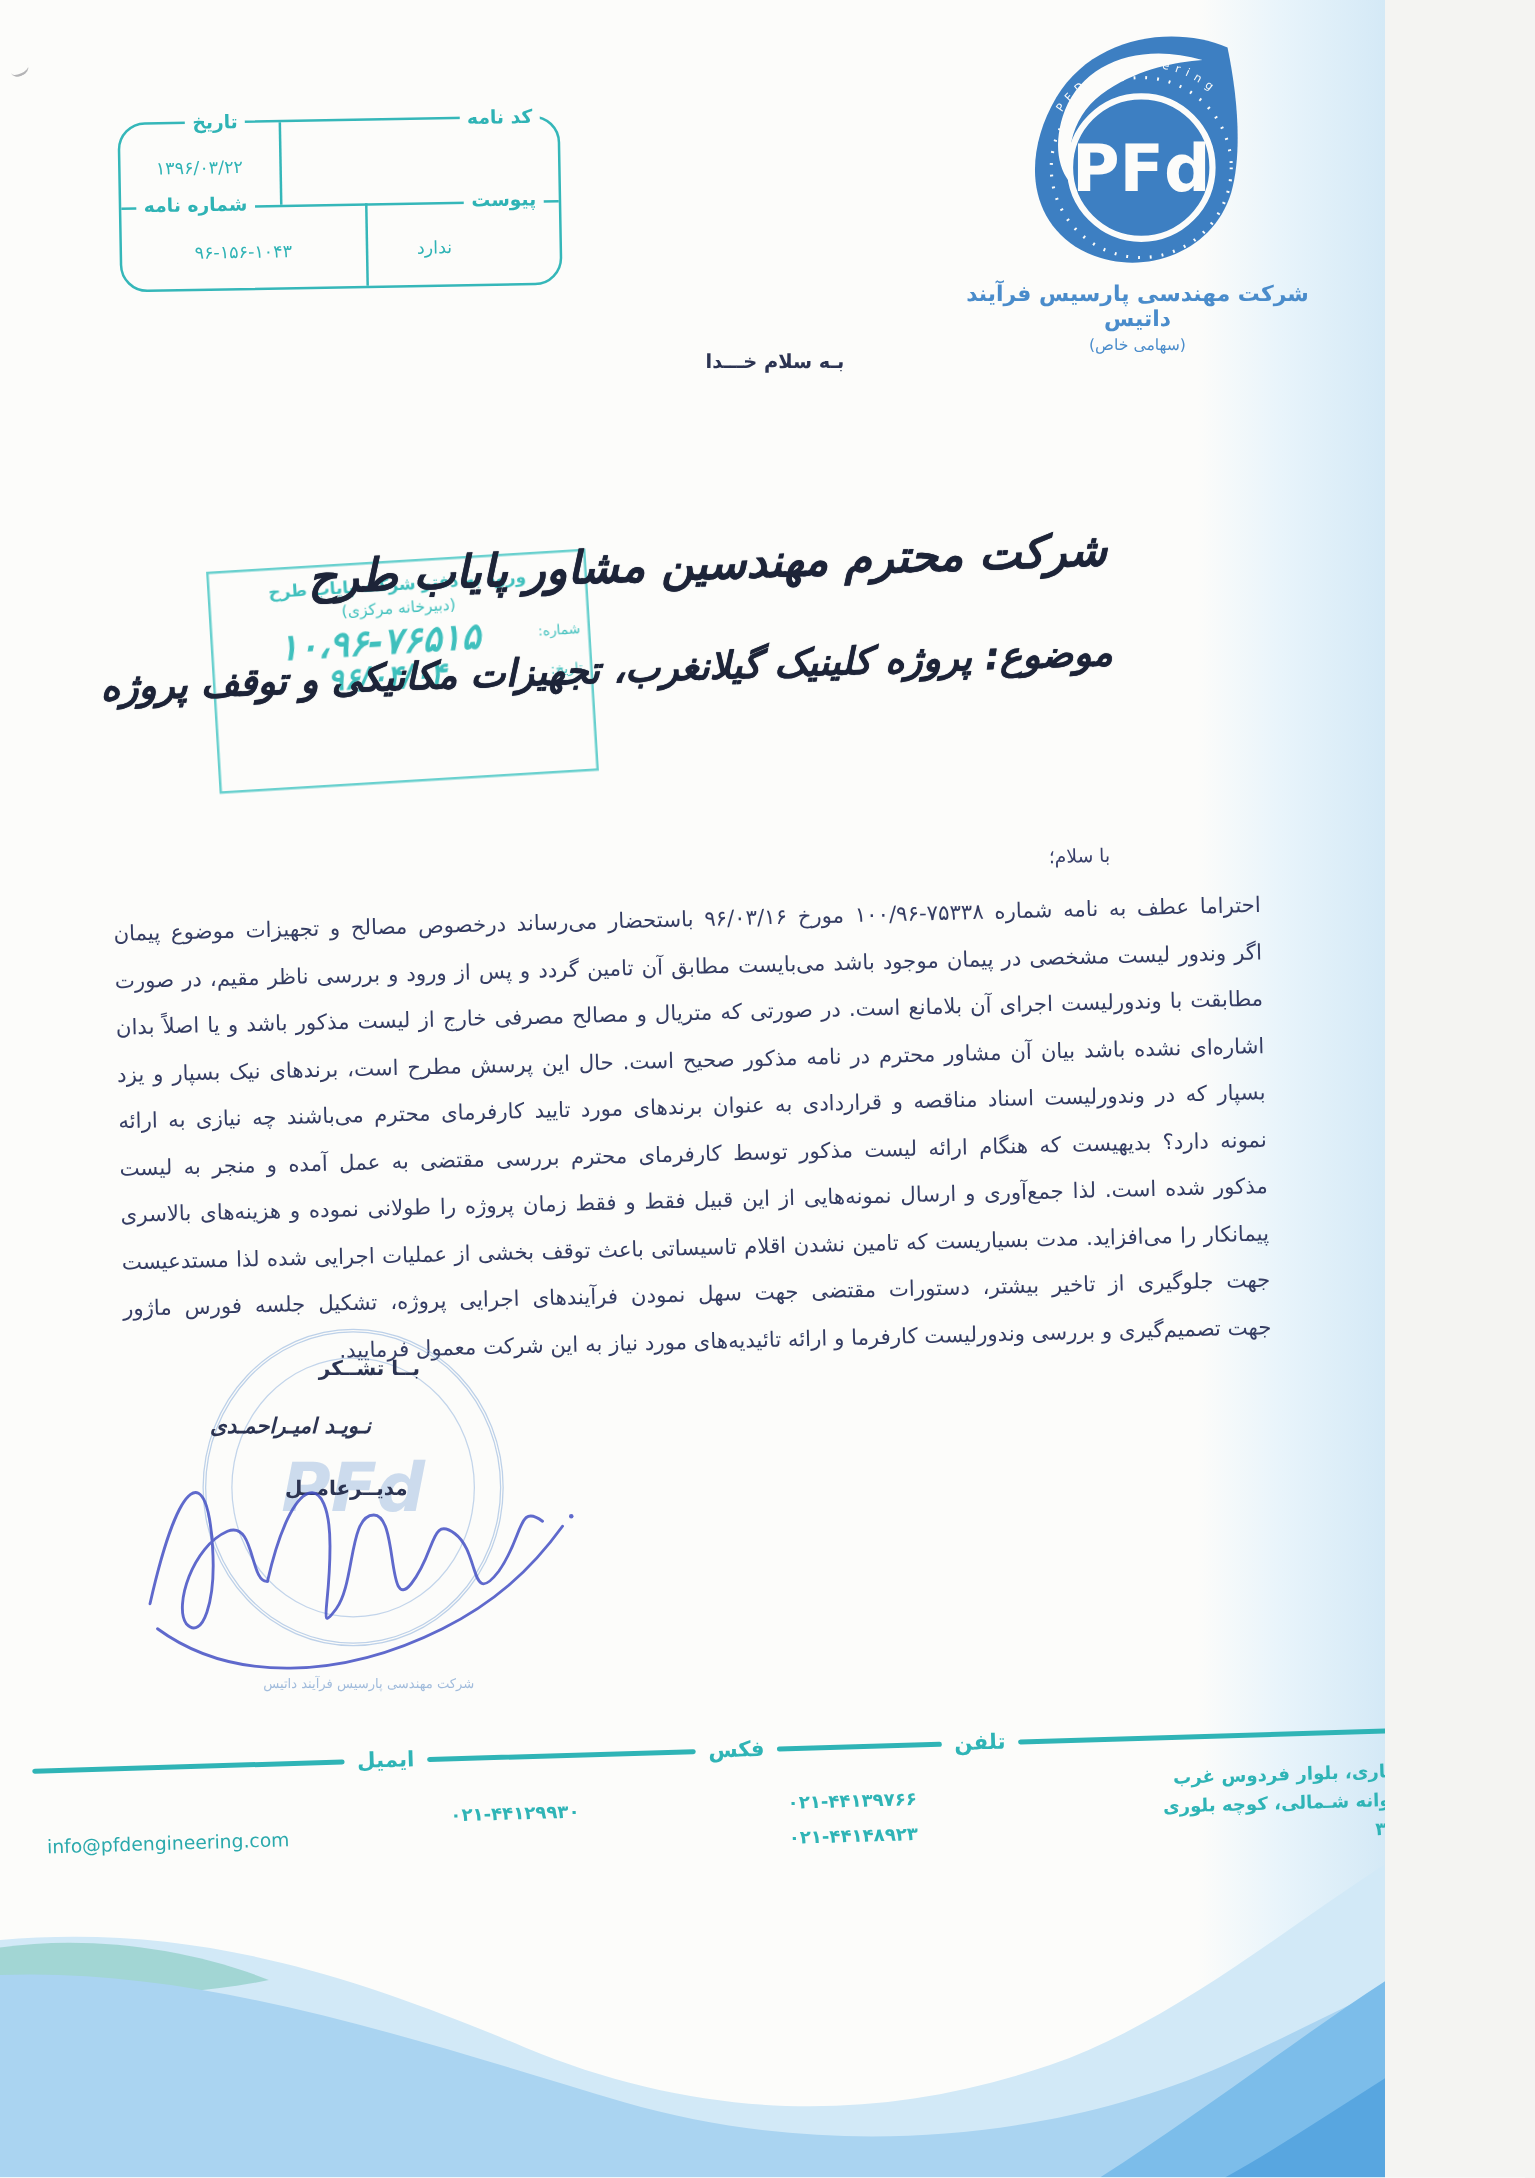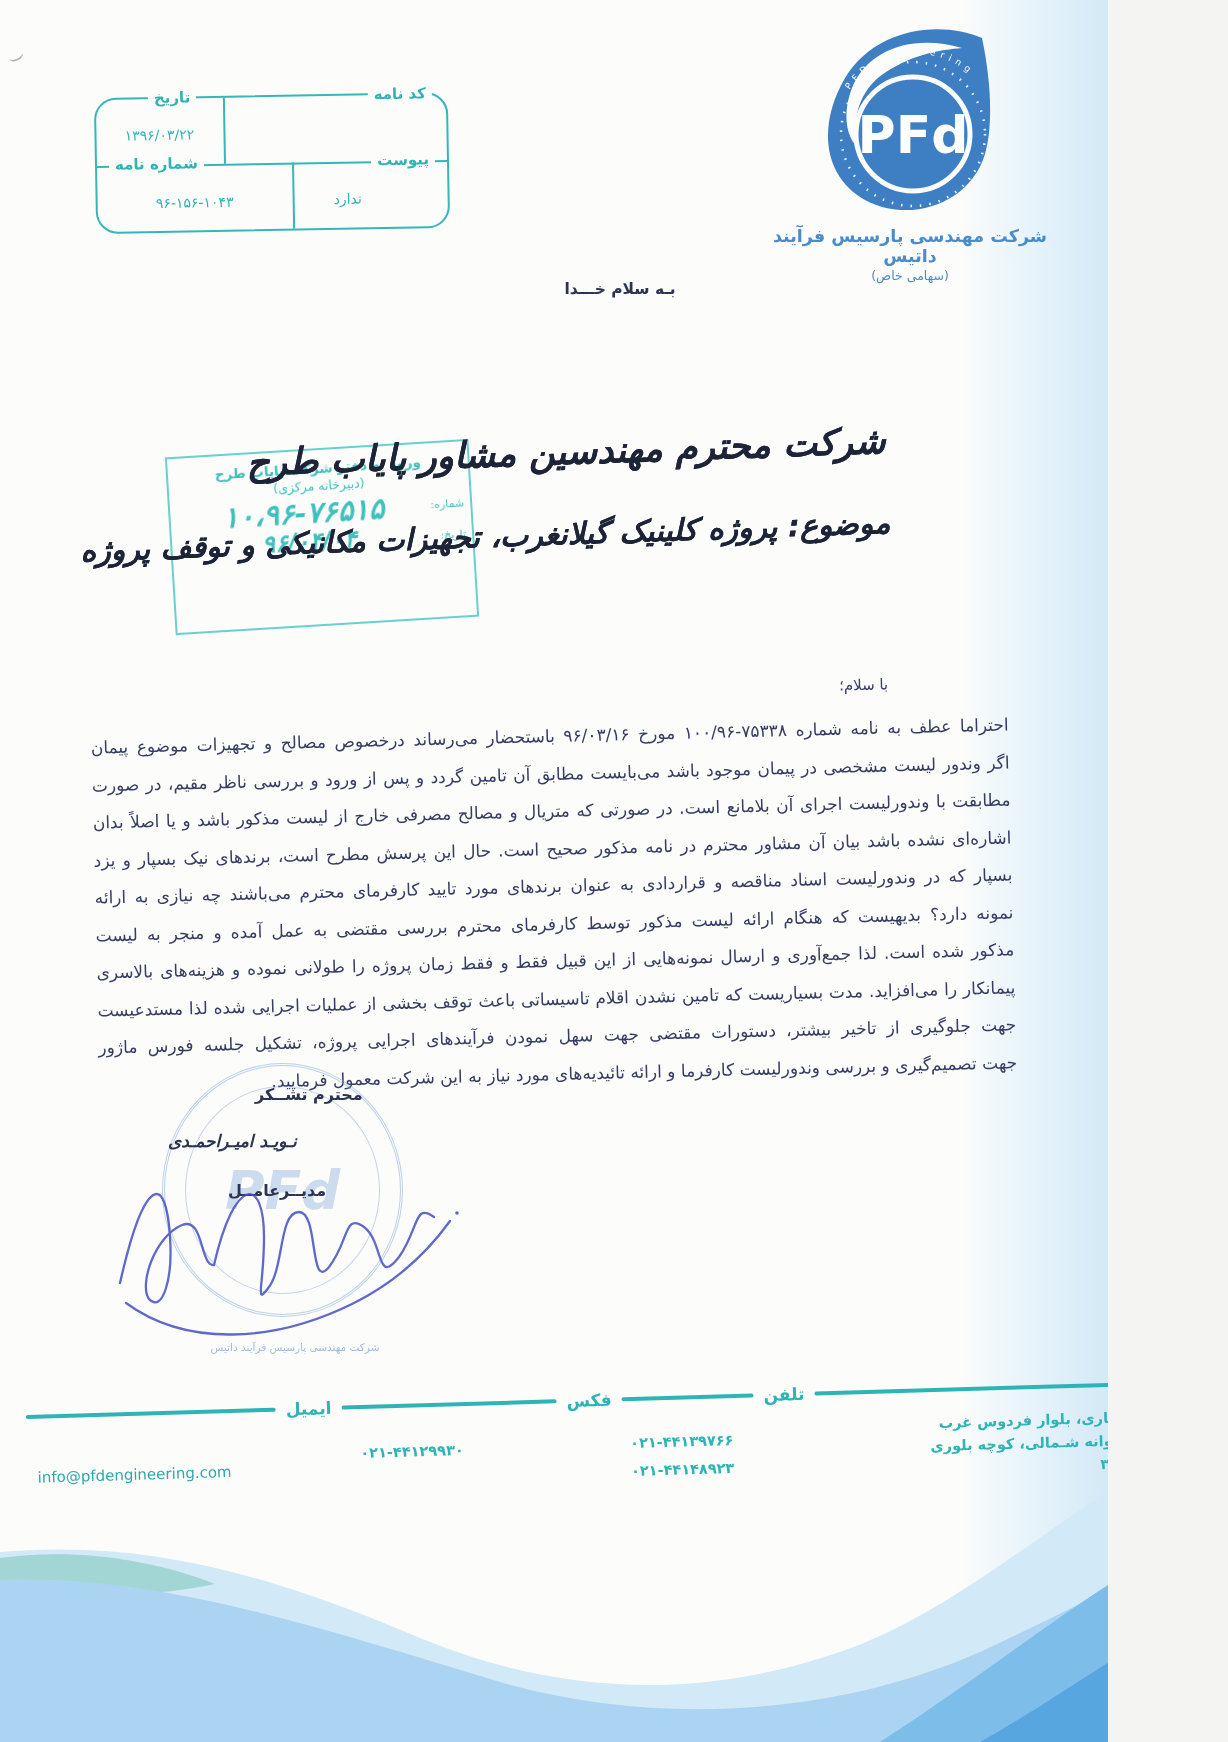--- a/index.html
+++ b/index.html
@@ -174,21 +174,21 @@
     <div class="bline">پیمانکار را می‌افزاید. مدت بسیاریست که تامین نشدن اقلام تاسیساتی باعث توقف بخشی از عملیات اجرایی شده لذا مستدعیست</div>
     <div class="bline">جهت جلوگیری از تاخیر بیشتر، دستورات مقتضی جهت سهل نمودن فرآیندهای اجرایی پروژه، تشکیل جلسه فورس ماژور</div>
     <div class="bline last">جهت تصمیم‌گیری و بررسی وندورلیست کارفرما و ارائه تائیدیه‌های مورد نیاز به این شرکت معمول فرمایید.</div>
   </div>
 
   <div class="sig-block">
     <div class="ghost-stamp">
       <div class="ghost-inner"></div>
       <div class="ghost-mono">PFd</div>
     </div>
-    <div class="sig-thanks">محترم تشــکر</div>
+    <div class="sig-thanks">بــا تشــکر</div>
     <div class="sig-name">نـویـد امیـراحمـدی</div>
     <div class="sig-title">مدیــرعامــل</div>
     <svg class="sig-ink" width="400" height="235" viewBox="0 0 400 235">
       <g fill="none" stroke="#4450c4" stroke-width="2.3" stroke-linecap="round" opacity="0.85">
         <path d="M18,168 C42,62 64,56 68,122 C71,166 60,198 47,184 C37,170 52,122 80,110 C102,101 98,152 112,150"></path>
         <path d="M112,150 C132,62 162,60 162,122 C162,172 152,192 167,172 C182,152 177,97 197,97 C217,97 207,177 227,152 C247,127 242,97 262,112 C282,127 274,172 297,142 C317,114 312,87 332,102"></path>
         <path d="M24,188 C84,232 172,228 252,188 C292,168 322,142 348,106"></path>
         <circle cx="355" cy="98" r="1.8" fill="#4450c4" stroke="none"></circle>
       </g>
     </svg>

